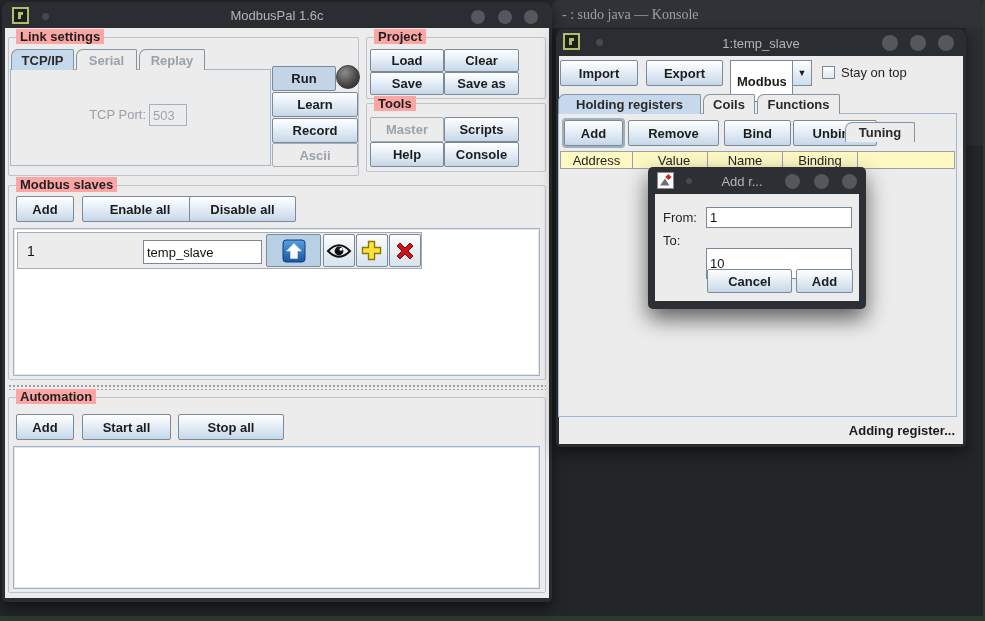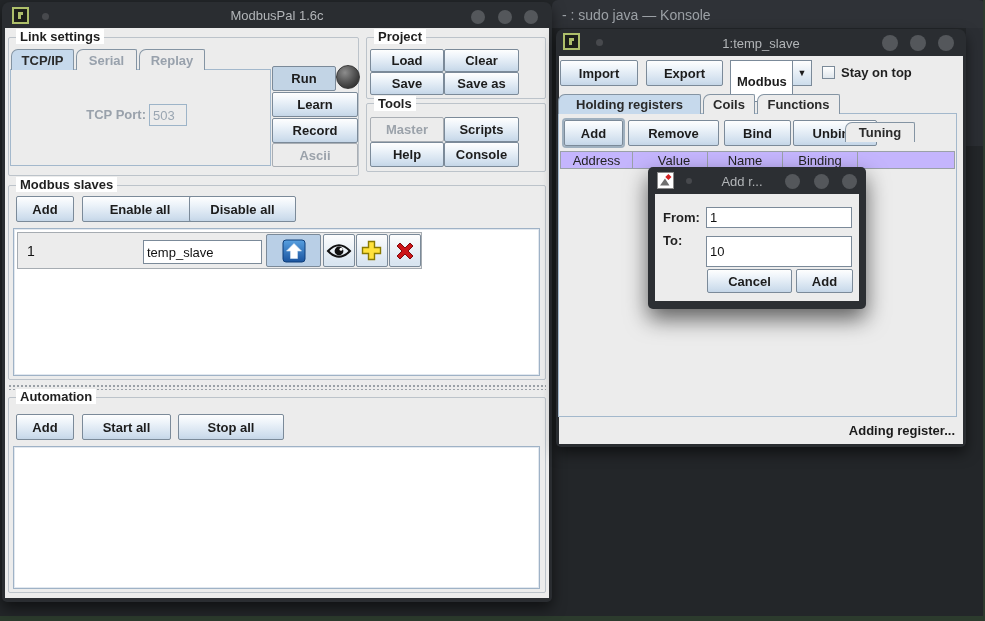--- a/index.html
+++ b/index.html
@@ -14,36 +14,36 @@
   .wcircle{position:absolute;border-radius:50%;background:#54575b;}
   .wdot{position:absolute;border-radius:50%;background:#47494d;}
   
   .btn{position:absolute;box-sizing:border-box;display:flex;align-items:center;justify-content:center;
        font-weight:bold;font-size:13px;color:#1c1c1c;border:1px solid #7b8a99;border-radius:2px;
        background:linear-gradient(to bottom,#fefefe 0%,#eef4fa 30%,#cfdeed 85%,#c5d6e7 100%);cursor:default;}
   .btn.disabled{background:#ececec;color:#9ba2aa;border-color:#a9aeb4;}
   .btn.toggle{background:#c2d4e5;}
   .btn.focused{box-shadow:0 0 0 2px #9fb0bf;}
   .group{position:absolute;box-sizing:border-box;border:1px solid #bcc3ca;border-radius:2px;}
-  .glabel{position:absolute;background:#ffffff;padding:0 4px;font-weight:bold;font-size:13px;color:#1f1f1f;
+  .glabel{position:absolute;background:#fca5a5;padding:0 4px;font-weight:bold;font-size:13px;color:#1f1f1f;
           z-index:3;white-space:nowrap;}
   .tab{position:absolute;box-sizing:border-box;border:1px solid #8494a3;border-bottom:none;
        border-radius:7px 2px 0 0;background:#ececec;display:flex;align-items:center;justify-content:center;
        font-weight:bold;font-size:13px;color:#2a2a2a;z-index:2;}
   .tab.selected{background:#c6d9ec;}
   .tab.dim{color:#98a1ac;}
   .panel{position:absolute;box-sizing:border-box;border:1px solid #a3b8cc;background:#ececec;}
   .white-panel{position:absolute;box-sizing:border-box;border:1px solid #9fb2c6;
                box-shadow:inset 0 0 0 1px #e2e8ef;background:#fff;}
   .tf{position:absolute;box-sizing:border-box;border:1px solid #7b8a99;background:#fff;
       font:13px "Liberation Sans",sans-serif;padding:0 3px;color:#111;}
   .tf.disabled{background:#ececec;border-color:#9db4c8;color:#9aa6b2;}
-  .th{position:absolute;box-sizing:border-box;background:#c4b5fd;border:1px solid #9aa1a8;
+  .th{position:absolute;box-sizing:border-box;background:#fef9c3;border:1px solid #9aa1a8;
       display:flex;align-items:center;justify-content:center;font-size:13px;color:#222;}
-  .lbl{position:absolute;font-weight:bold;font-size:13px;color:#1f1f1f;white-space:nowrap;}
+  .lbl{position:absolute;font-weight:normal;font-size:13px;color:#1f1f1f;white-space:nowrap;}
   .lbl.dim{color:#99a1ab;}
   .led{position:absolute;border-radius:50%;
        background:radial-gradient(circle at 36% 30%,#8d8d8d,#565656 45%,#262626 90%);
        border:1px solid #3a3a3a;}
   .splitter{position:absolute;background-image:radial-gradient(circle,#9aa0a6 1px,transparent 1.3px);
             background-size:4px 4px;background-color:#ececec;}
   .icon-btn{position:absolute;box-sizing:border-box;display:flex;align-items:center;justify-content:center;
             border:1px solid #7b8a99;border-radius:2px;
             background:linear-gradient(to bottom,#fdfdfd,#d9e5f0 90%);}
   .icon-btn.toggled{background:#b9cfe6;}
@@ -56,21 +56,21 @@
             background:linear-gradient(to bottom,#ffffff,#dfe6ec);}
   .status-text{position:absolute;font-weight:bold;font-size:13px;color:#1b1b1b;text-align:right;}
   .win-icon{position:absolute;}
 </style>
 </head>
 <body>
 
 <div id="stage">
 
   <div class="abs" style="left:552px;top:0;width:433px;height:28px;background:#2f3237;border-radius:6px 6px 0 0;">
-    <div class="titletext" style="left:10px;top:7px;text-align:right;color:#9ba0a5;font-size:14px;">- : sudo java — Konsole</div>
+    <div class="titletext" style="left:10px;top:7px;text-align:right;color:#9ba0a5;font-size:14px;font-family:Liberation Serif, serif;">- : sudo java — Konsole</div>
   </div>
   <div class="abs" style="left:966px;top:28px;width:19px;height:118px;background:#2b2e33;"></div>
   <div class="abs" style="left:983px;top:0;width:2px;height:621px;background:#2e3a2e;"></div>
   <div class="abs" style="left:0;top:616px;width:985px;height:5px;background:#2c3b2d;"></div>
 
   <div class="winframe" style="left:2px;top:2px;width:550px;height:600px;"></div>
   <div class="wincontent" style="left:5px;top:28px;width:544px;height:570px;"></div>
 
   <span class="win-icon" style="left:12px;top:7px;">
     <svg width="17" height="17" viewBox="0 0 17 17">
@@ -228,17 +228,17 @@
   <span class="wdot" style="left:686px;top:178px;width:6px;height:6px;z-index:11;"></span>
   <div class="titletext" style="left:698px;top:174px;width:88px;z-index:11;">Add r...</div>
   <span class="wcircle" style="left:785px;top:174px;width:15px;height:15px;z-index:11;"></span>
   <span class="wcircle" style="left:814px;top:174px;width:15px;height:15px;z-index:11;"></span>
   <span class="wcircle" style="left:842px;top:174px;width:15px;height:15px;z-index:11;"></span>
   <div class="abs" style="left:655px;top:194px;width:204px;height:107px;background:#ececec;z-index:11;"></div>
 
   <div class="lbl" style="left:663px;top:210px;z-index:12;">From:</div>
   <input class="tf" style="left: 706px; top: 207px; width: 146px; height: 21px; z-index: 12;" value="1">
   <div class="lbl" style="left:663px;top:233px;z-index:12;">To:</div>
-  <input class="tf" style="left: 706px; top: 236px; width: 146px; height: 31px; z-index: 12;" value="10">
+  <input class="tf" style="left: 706px; top: 248px; width: 146px; height: 31px; z-index: 12;" value="10">
   <div class="btn" style="left:707px;top:269px;width:85px;height:24px;z-index:12;">Cancel</div>
   <div class="btn" style="left:796px;top:269px;width:57px;height:24px;z-index:12;">Add</div>
 
 </div>
 
 </body></html>

